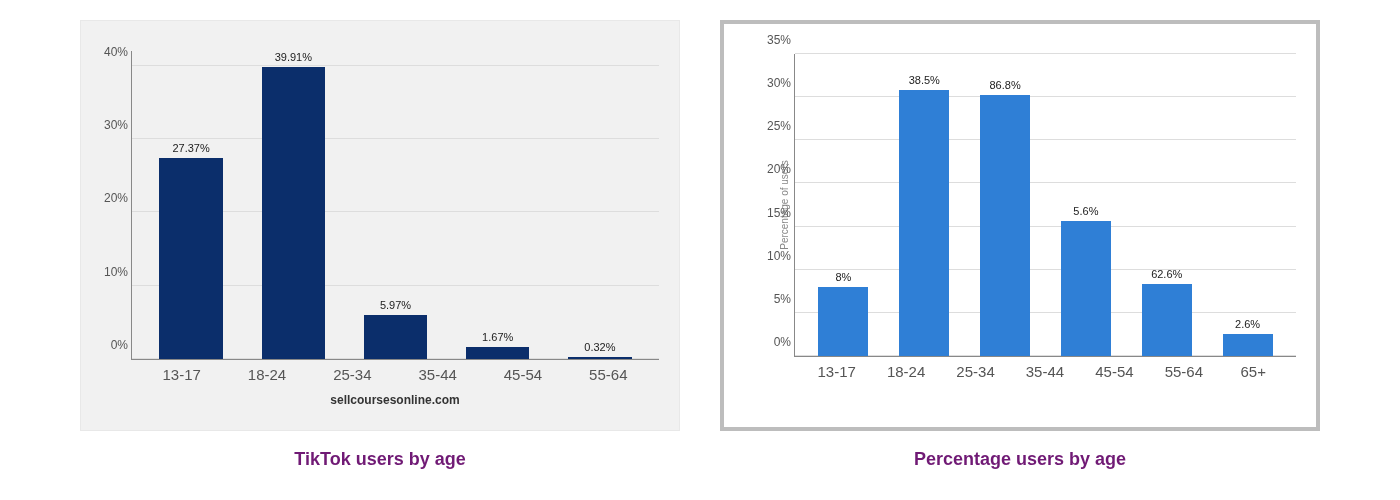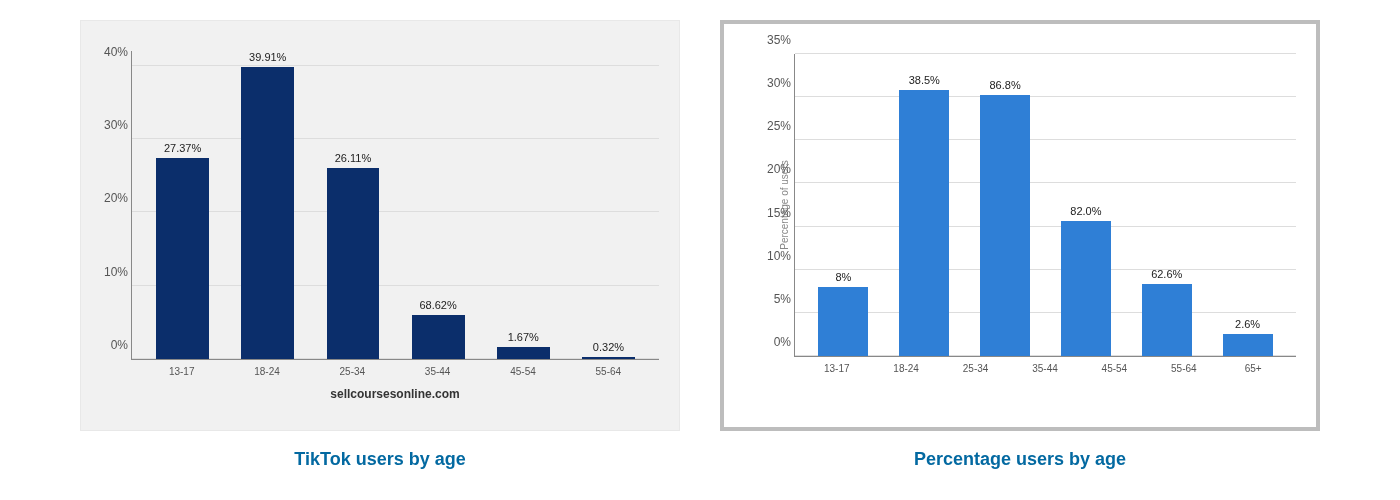--- a/index.html
+++ b/index.html
@@ -29,21 +29,21 @@
   .chart-box.instagram {
     background: #fff;
     border: 4px solid #bdbdbd;
     padding-left: 70px;
   }
   .caption {
     text-align: center;
     font-weight: 700;
     font-size: 18px;
     margin-top: 18px;
-    color: #0369a1;
+    color: #701a75;
   }
   .plot-area {
     position: relative;
     width: 100%;
     height: calc(100% - 50px);
     border-left: 1px solid #888;
     border-bottom: 1px solid #888;
   }
   .gridline {
     position: absolute;
@@ -98,21 +98,21 @@
     white-space: nowrap;
   }
   .x-ticks {
     display: flex;
     justify-content: space-around;
     padding: 6px 8px 0 8px;
   }
   .x-tick {
     flex: 1;
     text-align: center;
-    font-size: 10px;
+    font-size: 15px;
     color: #555;
   }
   .source {
     text-align: center;
     font-size: 12px;
     color: #333;
     font-weight: 600;
     margin-top: 10px;
   }
 </style>
@@ -137,25 +137,21 @@
       <div class="bars">
         <div class="bar-wrap">
           <div class="bar-label">27.37%</div>
           <div class="bar tiktok-bar" style="height:65.17%"></div>
         </div>
         <div class="bar-wrap">
           <div class="bar-label">39.91%</div>
           <div class="bar tiktok-bar" style="height:95.02%"></div>
         </div>
         <div class="bar-wrap">
-          <div class="bar-label">26.11%</div>
-          <div class="bar tiktok-bar" style="height:62.17%"></div>
-        </div>
-        <div class="bar-wrap">
-          <div class="bar-label">68.62%</div>
+          <div class="bar-label">5.97%</div>
           <div class="bar tiktok-bar" style="height:14.21%"></div>
         </div>
         <div class="bar-wrap">
           <div class="bar-label">1.67%</div>
           <div class="bar tiktok-bar" style="height:3.98%"></div>
         </div>
         <div class="bar-wrap">
           <div class="bar-label">0.32%</div>
           <div class="bar tiktok-bar" style="height:0.76%"></div>
         </div>
@@ -203,21 +199,21 @@
         </div>
         <div class="bar-wrap">
           <div class="bar-label">38.5%</div>
           <div class="bar instagram-bar" style="height:88.00%"></div>
         </div>
         <div class="bar-wrap">
           <div class="bar-label">86.8%</div>
           <div class="bar instagram-bar" style="height:86.57%"></div>
         </div>
         <div class="bar-wrap">
-          <div class="bar-label">82.0%</div>
+          <div class="bar-label">5.6%</div>
           <div class="bar instagram-bar" style="height:44.86%"></div>
         </div>
         <div class="bar-wrap">
           <div class="bar-label">62.6%</div>
           <div class="bar instagram-bar" style="height:24.00%"></div>
         </div>
         <div class="bar-wrap">
           <div class="bar-label">2.6%</div>
           <div class="bar instagram-bar" style="height:7.43%"></div>
         </div>

